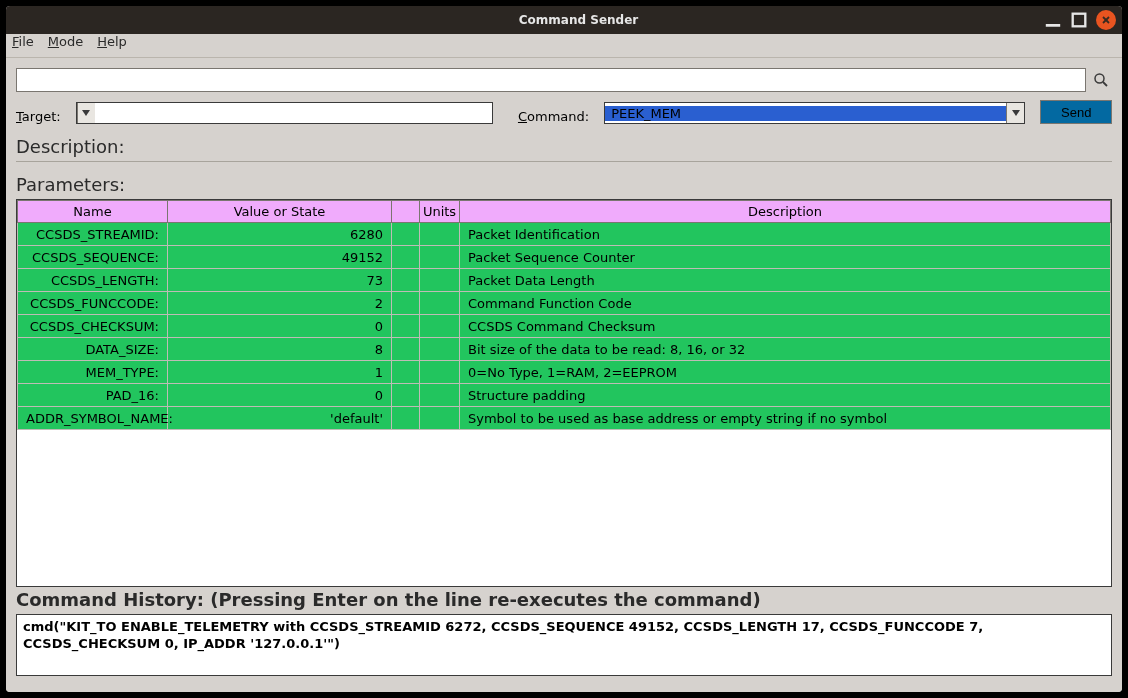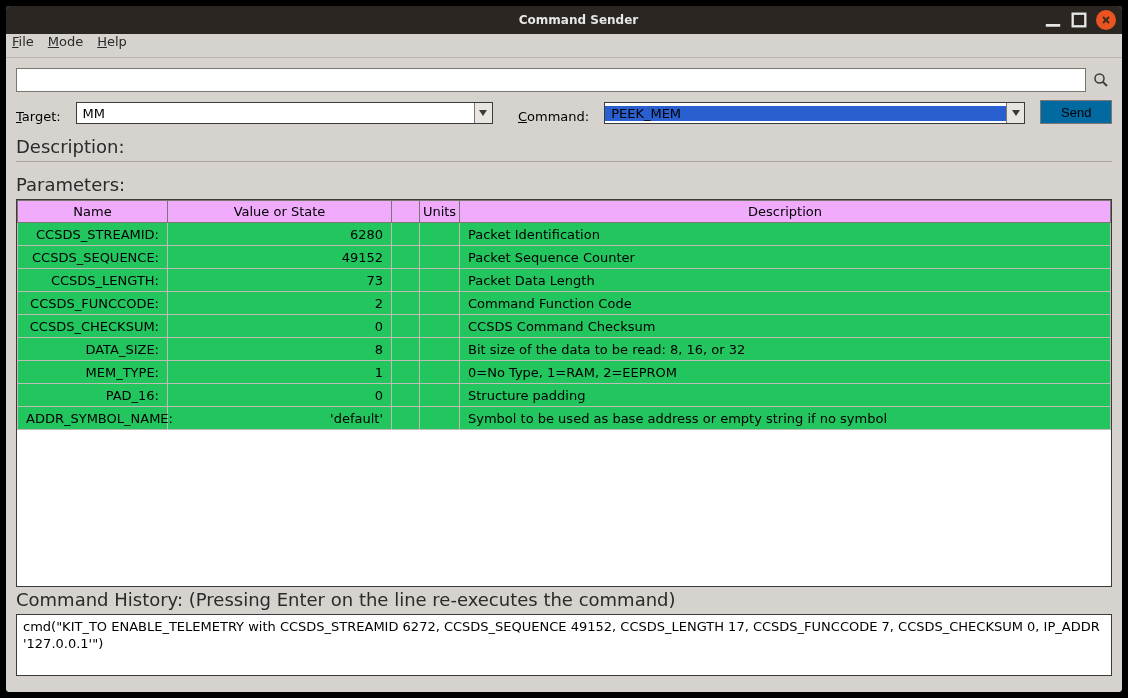--- a/index.html
+++ b/index.html
@@ -51,21 +51,21 @@
   thead th { background: #f0abfc; border: 1px solid #7a7670; font-weight: normal; font-size: 13px; height: 22px; }
   tbody td { border: 1px solid #bfbcb6; font-size: 13px; height: 23px; padding: 0 8px; background:#22c55e;}
   .col-name { width: 150px; text-align: right; }
   .col-value { width: 224px; text-align: right; }
   .col-gap { width: 28px; }
   .col-units { width: 40px; }
   .col-desc { text-align: left; }
   .table-spacer { flex:1; background:#fff; }
 
   
-  .history-area { margin-top: 0; display:flex; flex-direction:column;}
+  .history-area { margin-top: 0; display:flex; flex-direction:column;font-weight:bold;}
   .history-box { border: 1px solid #3a3a3a; background: #fff; height: 62px; padding: 4px 6px; font-size: 13px; line-height: 1.3; overflow:auto;}
   
   .footer-gap { height: 6px; }
 </style>
 </head>
 <body>
 
 <div class="outer">
   <div class="window">
 
@@ -105,21 +105,20 @@
           <svg width="16" height="16" viewBox="0 0 16 16">
               <circle cx="6.5" cy="6.5" r="4.5" fill="none" stroke="#3a3a3a" stroke-width="1.5"></circle>
               <line x1="10" y1="10" x2="14" y2="14" stroke="#3a3a3a" stroke-width="1.8"></line>
             </svg>
         </div>
       </div>
 
       <div class="sel-row">
         <label><span class="accel">T</span>arget:</label>
         <div class="combo" id="target-combo">
-          <div class="combo-text">MM</div>
           <div class="combo-arrow">
               <svg viewBox="0 0 8 6">
                 <polygon points="0,0 8,0 4,6" fill="#3a3a3a"></polygon>
               </svg>
             </div>
         </div>
         <label style="margin-left:10px"><span class="accel">C</span>ommand:</label>
         <div class="combo selected" id="command-combo">
           <div class="combo-text">PEEK_MEM</div>
           <div class="combo-arrow">

